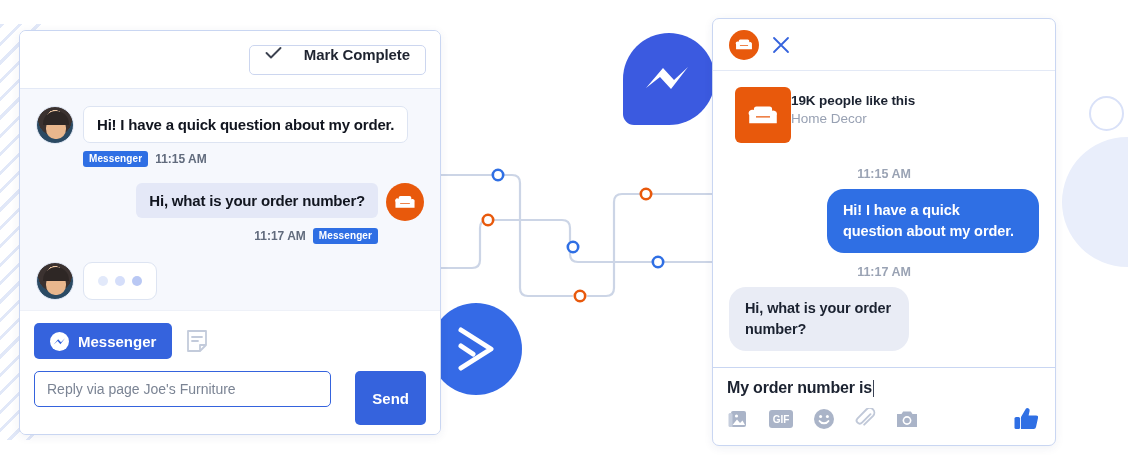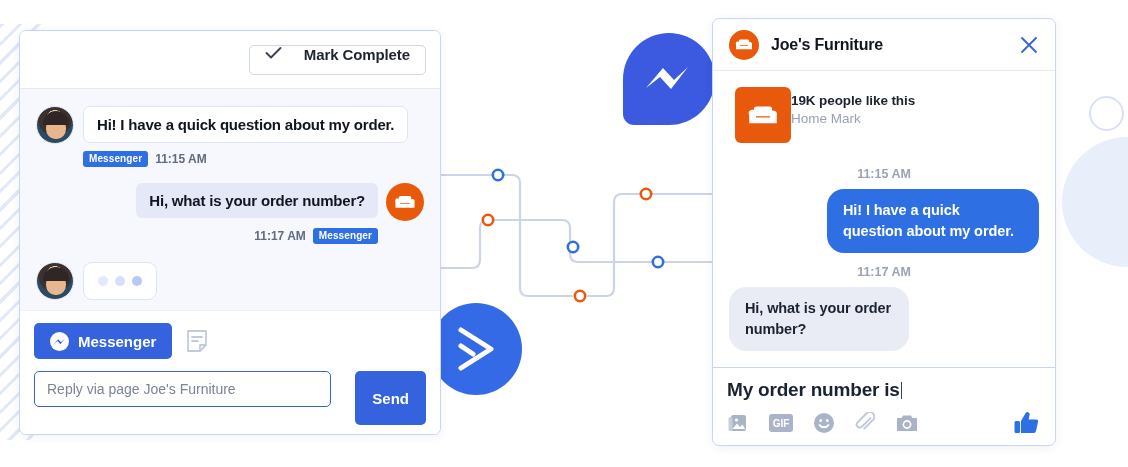--- a/index.html
+++ b/index.html
@@ -156,21 +156,21 @@
     letter-spacing:-.1px;
   }
   .mb-in{
     max-width:180px; background:#e9ecf5; color:#1b2230;
     border-radius:17px; padding:11px 16px; font-size:14.5px; font-weight:bold; line-height:1.45;
     letter-spacing:-.1px;
   }
   .mess-composer{
     flex:0 0 78px; border-top:1px solid #c9d6f2; padding:11px 14px 8px;
   }
-  .draft{ font-size:19px; font-weight:bold; color:#1b2230; display:flex; align-items:center; letter-spacing:-.2px;}
+  .draft{ font-size:16px; font-weight:bold; color:#1b2230; display:flex; align-items:center; letter-spacing:-.2px;}
   .caret{ width:1.5px; height:17px; background:#4a5costume; background:#3b4355; margin-left:1px; }
   .mess-icons{ display:flex; align-items:center; gap:19px; margin-top:9px; }
   .mess-icons .spacer{ flex:1; }
 </style>
 </head>
 <body>
 
 <div id="stage">
 
   <div class="bg-stripes"></div>
@@ -277,36 +277,35 @@
 
   <div class="mess-panel">
 
     <div class="mess-head">
       <div class="logo-circle" style="width:30px;height:30px;flex:0 0 30px;margin-left:0">
         <svg width="18" height="15" viewBox="0 0 24 20">
           <path d="M4 6 a2.6 2.6 0 0 1 2.6 2.6 V12 h10.8 V8.6 A2.6 2.6 0 1 1 22.6 10 v6.4 H1.4 V10 A2.6 2.6 0 0 1 4 6 Z" fill="#ffffff"></path>
           <path d="M7 3.4 h10 a2 2 0 0 1 2 2 V11 h-14 V5.4 a2 2 0 0 1 2-2 Z" fill="#ffffff"></path>
         </svg>
       </div>
-      <span class="title">Joe's Furniture</span>
       <svg class="close-x" width="20" height="20" viewBox="0 0 20 20">
         <path d="M3 3 L17 17 M17 3 L3 17" stroke="#3563dd" stroke-width="1.8" stroke-linecap="round"></path>
       </svg>
     </div>
 
     <div class="page-card">
       <div class="page-thumb">
         <svg width="32" height="26" viewBox="0 0 24 20">
           <path d="M4 6 a2.6 2.6 0 0 1 2.6 2.6 V12 h10.8 V8.6 A2.6 2.6 0 1 1 22.6 10 v6.4 H1.4 V10 A2.6 2.6 0 0 1 4 6 Z" fill="#ffffff"></path>
           <path d="M7 3.4 h10 a2 2 0 0 1 2 2 V11 h-14 V5.4 a2 2 0 0 1 2-2 Z" fill="#ffffff"></path>
         </svg>
       </div>
       <div>
         <div class="page-likes">19K people like this</div>
-        <div class="page-cat">Home Mark</div>
+        <div class="page-cat">Home Decor</div>
       </div>
     </div>
 
     <div class="mess-thread">
       <div class="ts">11:15 AM</div>
       <div class="mb-out">Hi! I have a quick question about my order.</div>
       <div class="ts">11:17 AM</div>
       <div class="mb-in">Hi, what is your order number?</div>
     </div>
 

